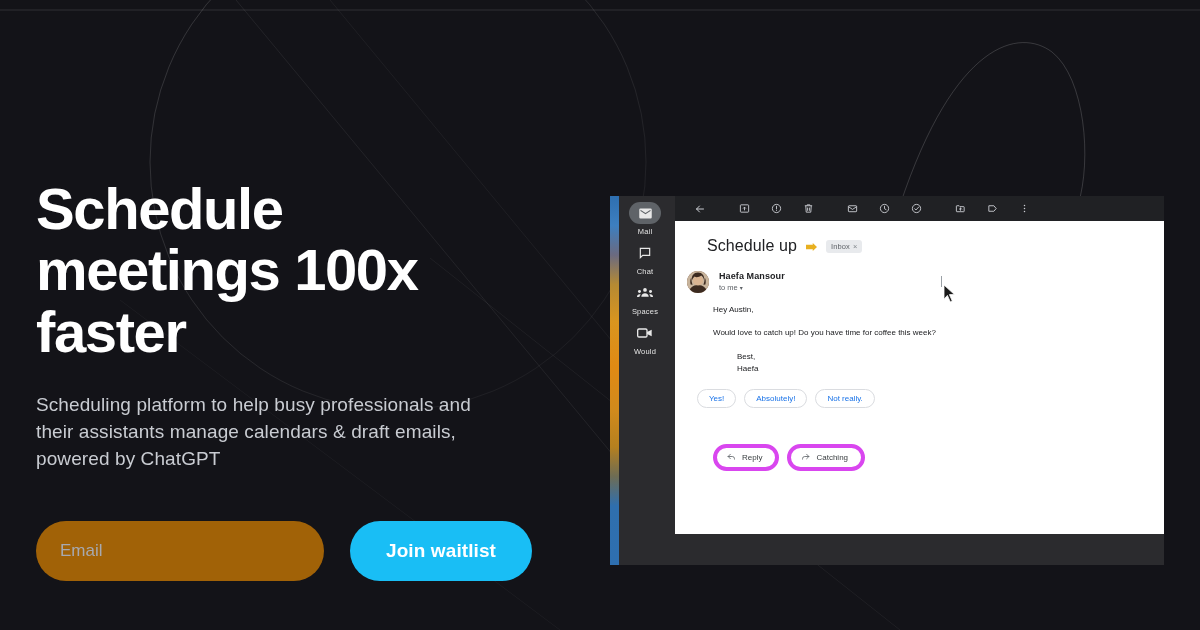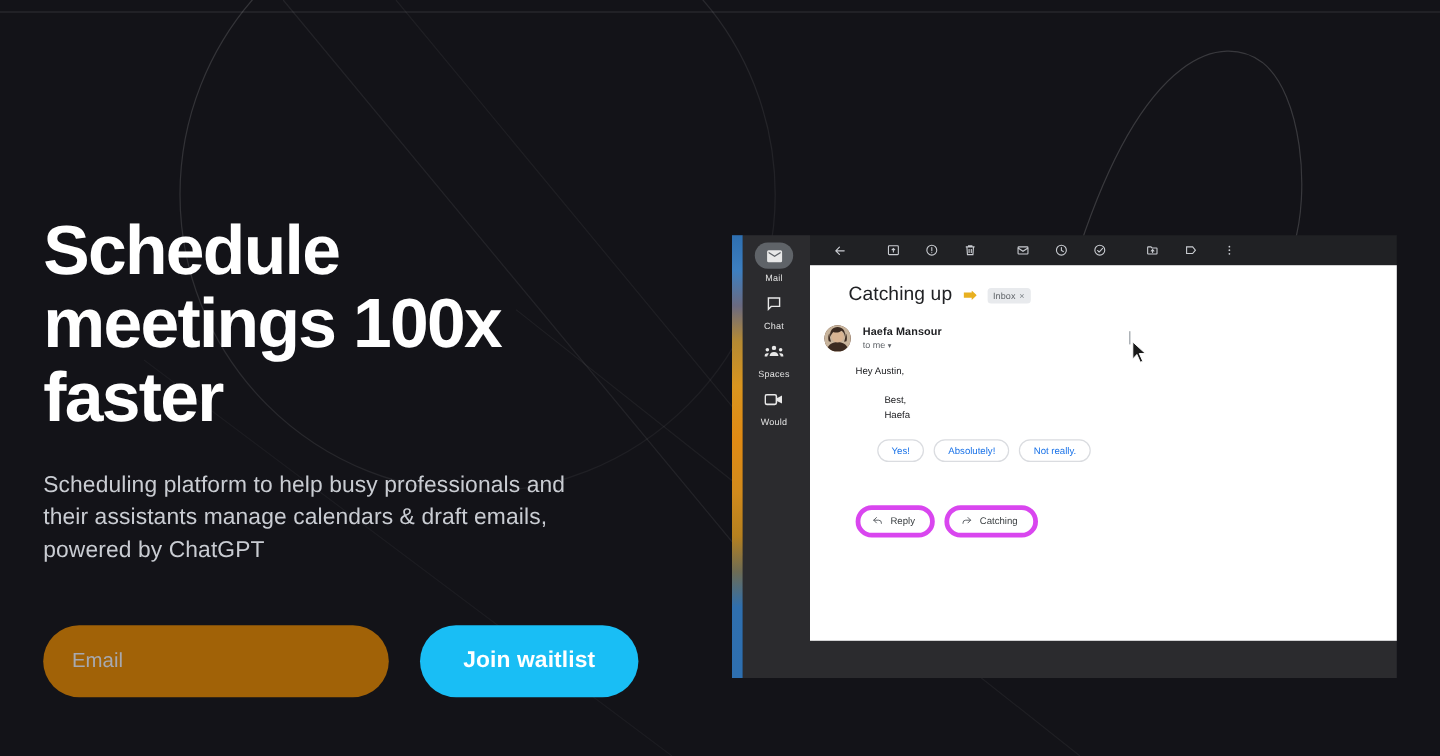--- a/index.html
+++ b/index.html
@@ -90,21 +90,21 @@
   }
   .avatar svg { display:block; }
   .sender-name { font-size:9px; font-weight:700; color:#202124; letter-spacing:.1px; }
   .sender-to { font-size:7.5px; color:#5f6368; margin-top:2px; }
   .sender-to .caret { font-size:6px; margin-left:2px; }
 
   .body-text { padding-left:38px; margin-top:12px; }
   .body-text p { font-size:8px; color:#202124; line-height:1.35; margin-bottom:12px; }
   .body-text p.sig { margin-bottom:0; line-height:1.5;padding-left:24px; }
 
-  .smart-replies { display:flex; gap:8px; padding-left:56px; margin-top:14px; }
+  .smart-replies { display:flex; gap:8px; padding-left:22px; margin-top:14px; }
   .chip {
     border:1px solid #dadce0; border-radius:14px;
     padding:4px 11px; font-size:8px; color:#1a73e8;
     background:#fff; cursor:pointer; white-space:nowrap;
   }
   .action-row { display:flex; gap:8px; padding-left:38px; margin-top:36px; }
   .action-btn {
     border:4px solid #d946ef; border-radius:14px;
     padding:4px 13px 4px 10px; font-size:8px; color:#3c4043;
     background:#fff; cursor:pointer; display:flex;
@@ -261,21 +261,21 @@
             <circle cx="12" cy="5.5" r="1.6"></circle>
               <circle cx="12" cy="12" r="1.6"></circle>
               <circle cx="12" cy="18.5" r="1.6"></circle>
           </svg>
         </div>
       </div>
 
       <div class="mail-body">
 
         <div class="subject-row">
-          <span class="subject">Catching up</span>
+          <span class="subject">Schedule up</span>
           <span>
             <svg width="11" height="8" viewBox="0 0 14 10" fill="#E8B020">
               <path d="M0 2.2h8.6V0L14 5l-5.4 5V7.8H0z"></path>
             </svg>
           </span>
           <span class="inbox-chip"><span>Inbox</span><span class="x">×</span></span>
         </div>
 
         <div class="sender-row">
           <div class="avatar">
@@ -289,20 +289,21 @@
             </svg>
           </div>
           <div>
             <div class="sender-name">Haefa Mansour</div>
             <div class="sender-to"><span>to me</span><span class="caret">▾</span></div>
           </div>
         </div>
 
         <div class="body-text">
           <p>Hey Austin,</p>
+          <p>Would love to catch up! Do you have time for coffee this week?</p>
           <p class="sig">Best,</p>
           <p class="sig">Haefa</p>
         </div>
 
         <div class="smart-replies">
           <div class="chip">Yes!</div>
           <div class="chip">Absolutely!</div>
           <div class="chip">Not really.</div>
         </div>
 

